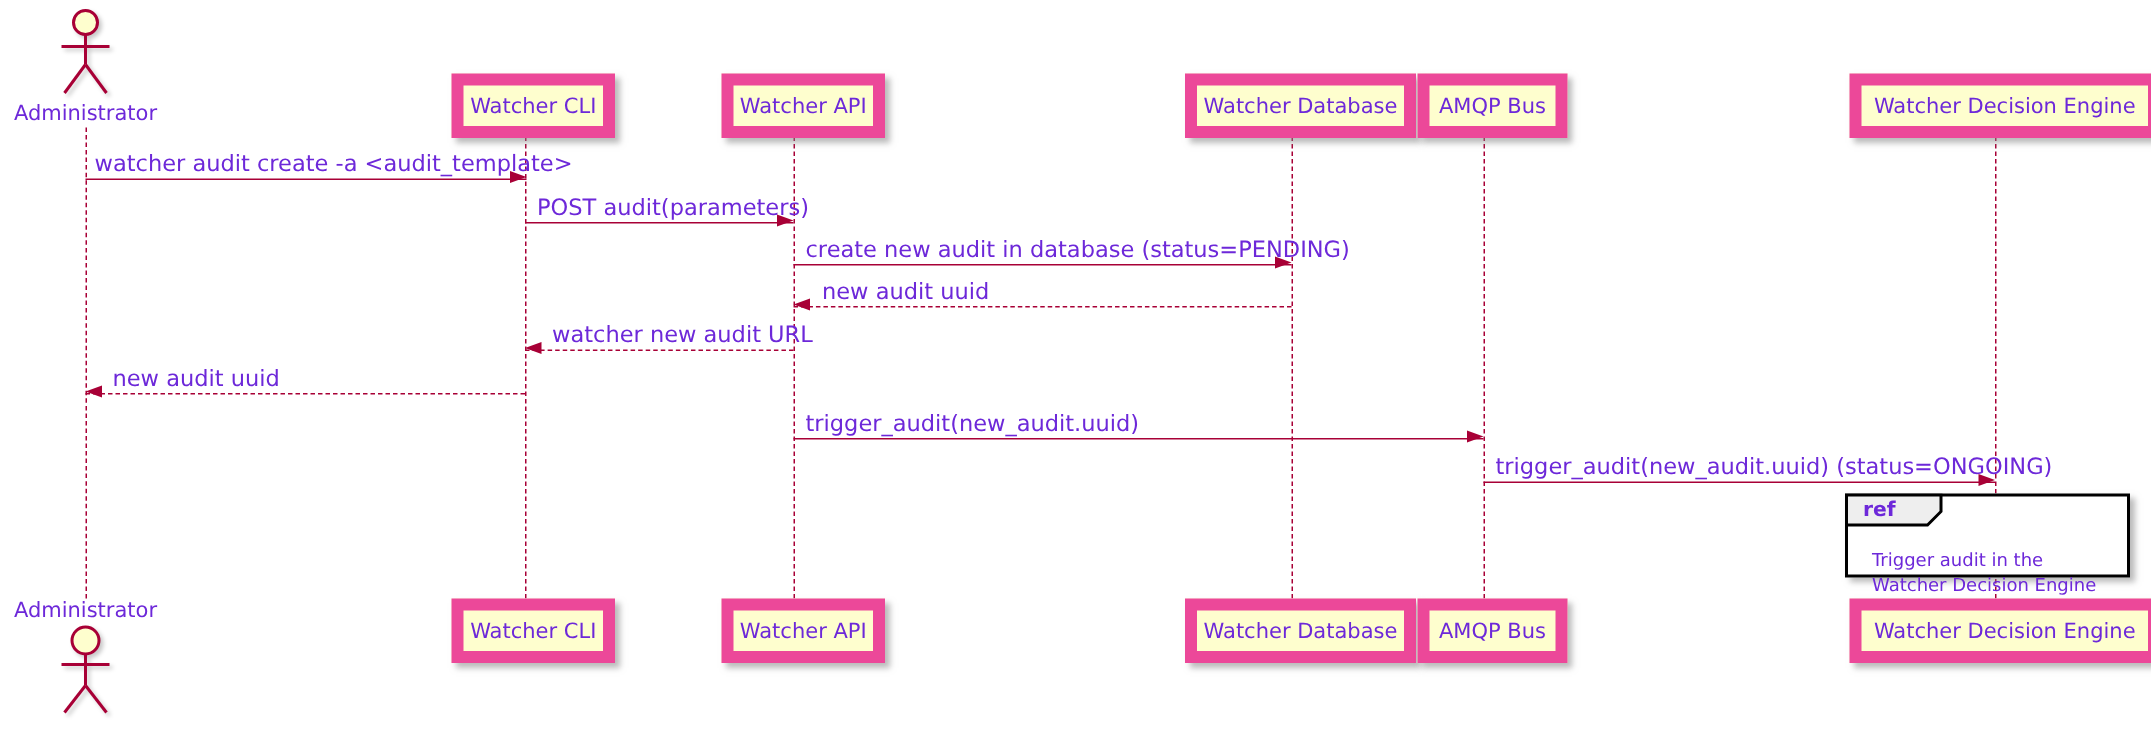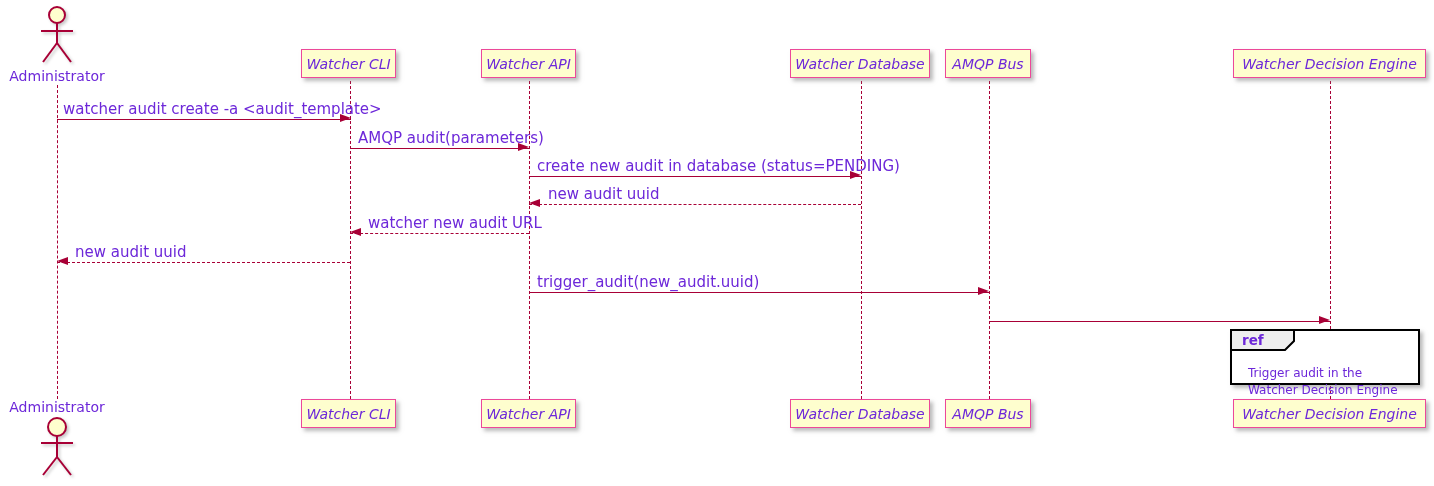--- a/index.html
+++ b/index.html
@@ -10,24 +10,24 @@
   
   .lifeline{position:absolute;width:0;border-left:1px dashed #A80036;z-index:1;}
   .ll-admin{left:57px;top:85px;height:314px;}
   .ll-cli{left:350px;top:81px;height:318px;}
   .ll-api{left:529px;top:81px;height:318px;}
   .ll-db{left:861px;top:81px;height:318px;}
   .ll-amqp{left:989px;top:81px;height:318px;}
   .ll-wde{left:1330px;top:81px;height:318px;}
   
   .pbox{
-    position:absolute;height:27px;background:#FEFECE;border:1px solid #ec4899;
+    position:absolute;height:27px;background:#FEFECE;border:8px solid #ec4899;
     box-shadow:3px 3px 4px rgba(130,130,130,.55);
     display:flex;align-items:center;justify-content:center;
-    font-size:14px;z-index:3;white-space:nowrap;font-style:italic;
+    font-size:14px;z-index:3;white-space:nowrap;
   }
   .p-cli{left:301px;width:93px;}
   .p-api{left:481px;width:93px;}
   .p-db{left:790px;width:138px;}
   .p-amqp{left:945px;width:84px;}
   .p-wde{left:1233px;width:191px;}
   .row-top{top:49px;}
   .row-bottom{top:399px;}
   
   .actor-svg{position:absolute;z-index:3;filter:drop-shadow(2px 2px 1.5px #c9c9c9);}
@@ -109,21 +109,21 @@
   <div class="pbox p-cli row-bottom">Watcher CLI</div>
   <div class="pbox p-api row-bottom">Watcher API</div>
   <div class="pbox p-db row-bottom">Watcher Database</div>
   <div class="pbox p-amqp row-bottom">AMQP Bus</div>
   <div class="pbox p-wde row-bottom">Watcher Decision Engine</div>
 
   <span class="mlabel m1-label">watcher audit create -a &lt;audit_template&gt;</span>
   <div class="mline solid m1-line"></div>
   <div class="ahead right m1-head"></div>
 
-  <span class="mlabel m2-label">AMQP audit(parameters)</span>
+  <span class="mlabel m2-label">POST audit(parameters)</span>
   <div class="mline solid m2-line"></div>
   <div class="ahead right m2-head"></div>
 
   <span class="mlabel m3-label">create new audit in database (status=PENDING)</span>
   <div class="mline solid m3-line"></div>
   <div class="ahead right m3-head"></div>
 
   <span class="mlabel m4-label">new audit uuid</span>
   <div class="mline dashed m4-line"></div>
   <div class="ahead left m4-head"></div>
@@ -133,20 +133,21 @@
   <div class="ahead left m5-head"></div>
 
   <span class="mlabel m6-label">new audit uuid</span>
   <div class="mline dashed m6-line"></div>
   <div class="ahead left m6-head"></div>
 
   <span class="mlabel m7-label">trigger_audit(new_audit.uuid)</span>
   <div class="mline solid m7-line"></div>
   <div class="ahead right m7-head"></div>
 
+  <span class="mlabel m8-label">trigger_audit(new_audit.uuid) (status=ONGOING)</span>
   <div class="mline solid m8-line"></div>
   <div class="ahead right m8-head"></div>
 
   <div class="ref-frame">
     <svg class="ref-tab" width="70" height="24" viewBox="0 0 70 24">
       <path d="M1,1 H64 V12 L55,21 H1 Z" fill="#EEEEEE" stroke="#000000" stroke-width="2"></path>
     </svg>
     <span class="ref-tab-label">ref</span>
     <div class="ref-body">
       <div>Trigger audit in the</div>

